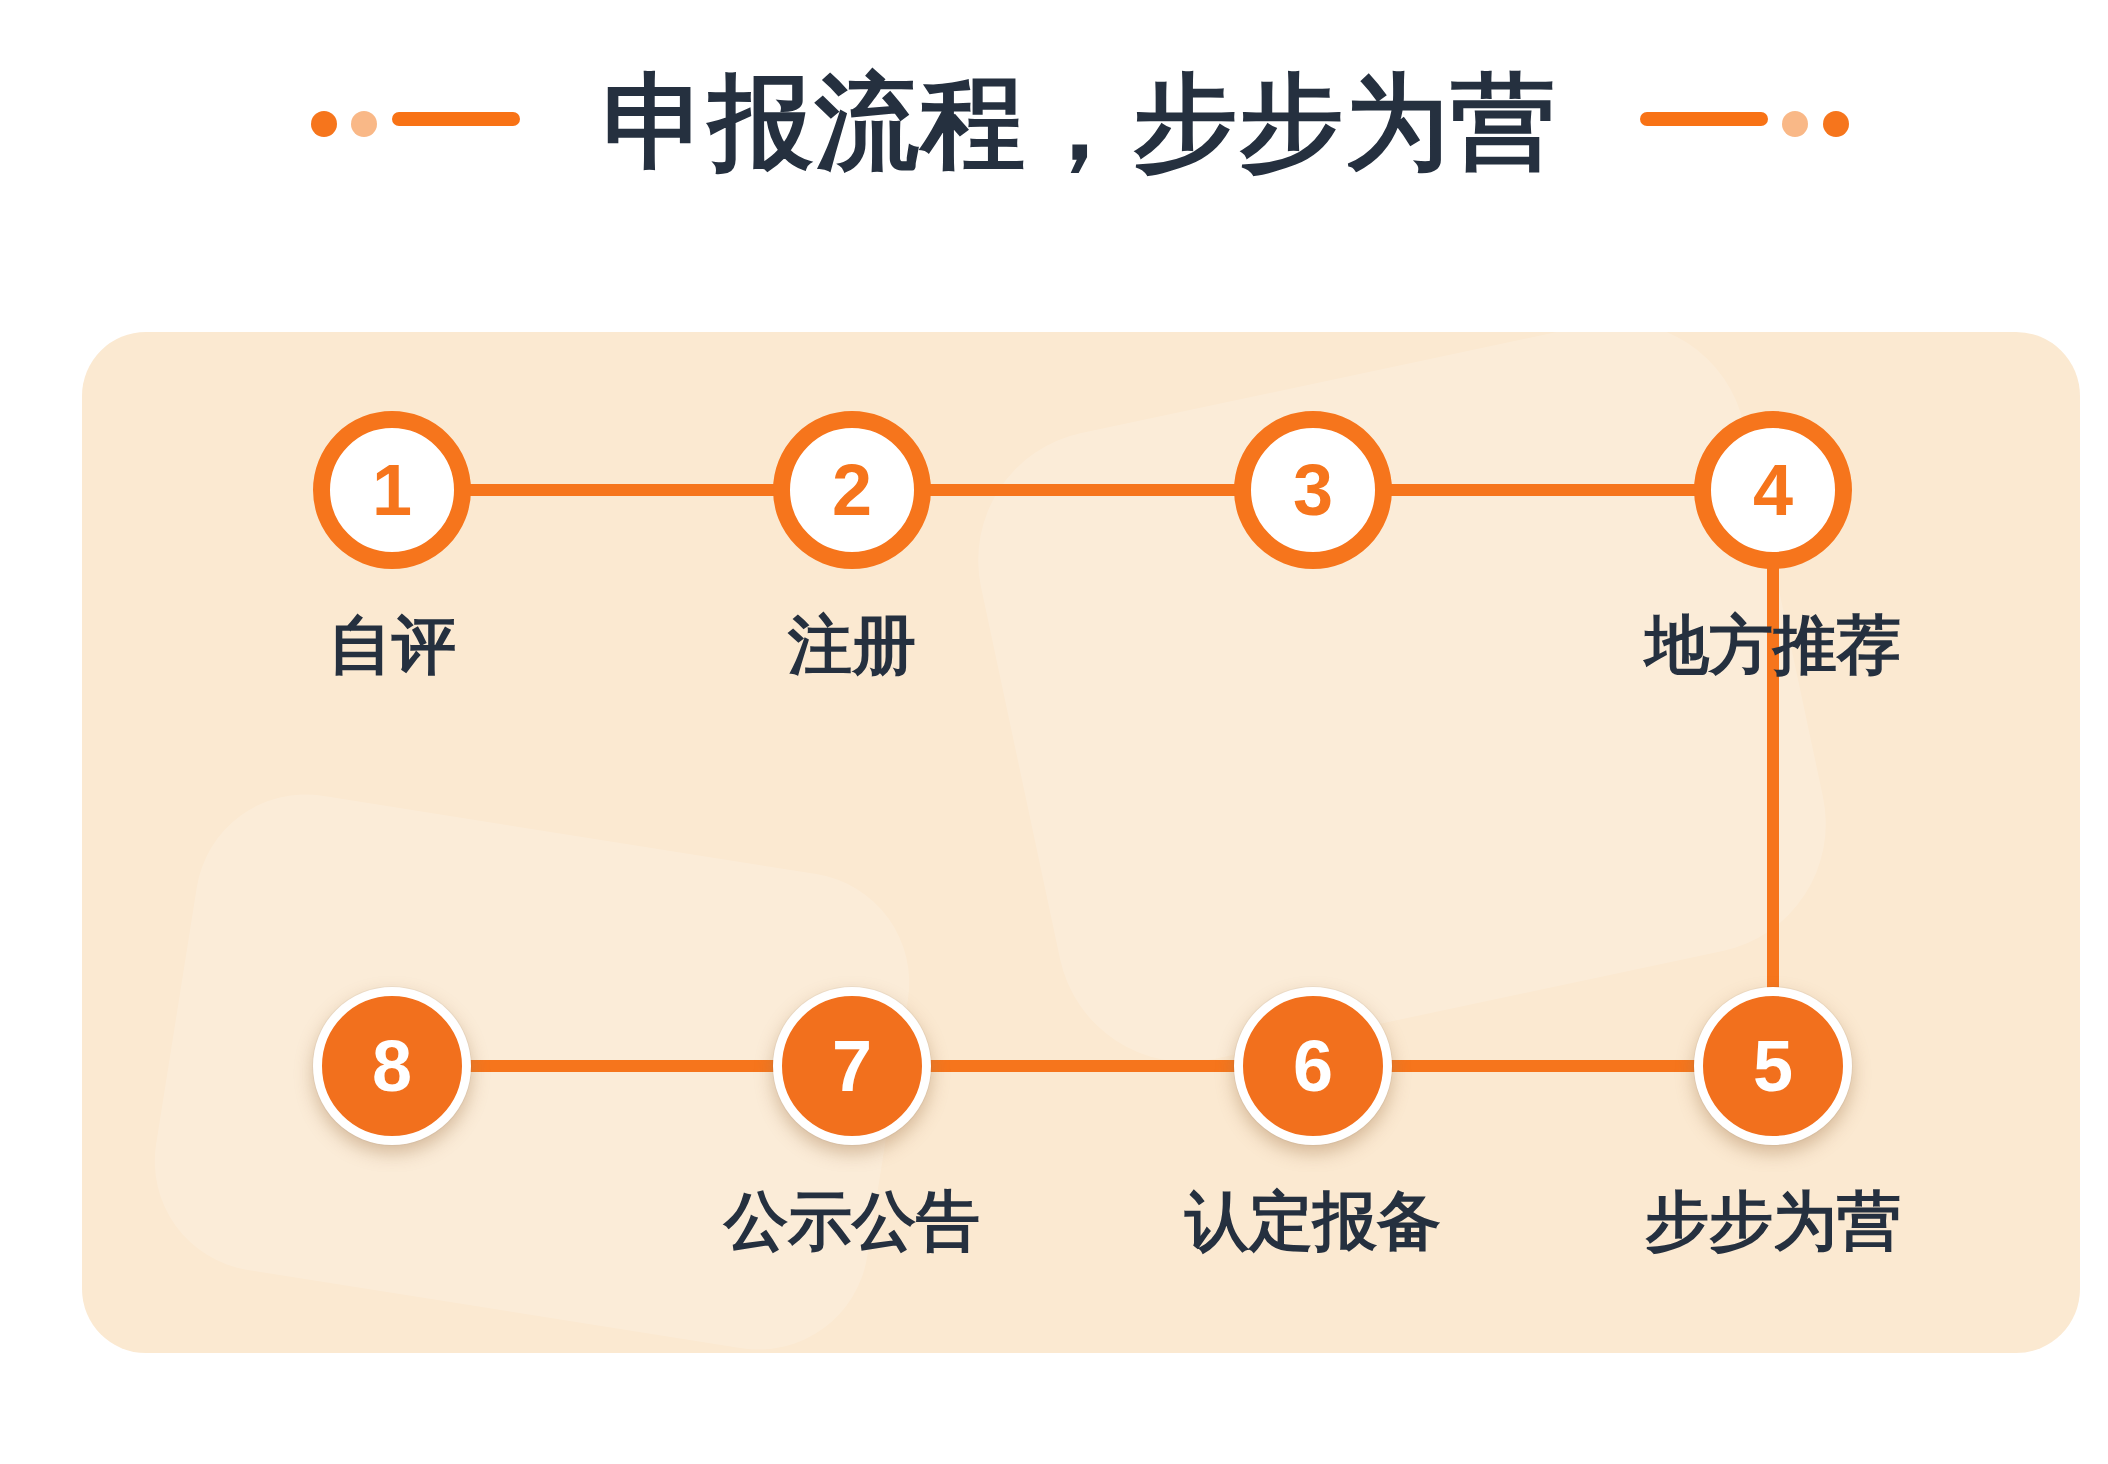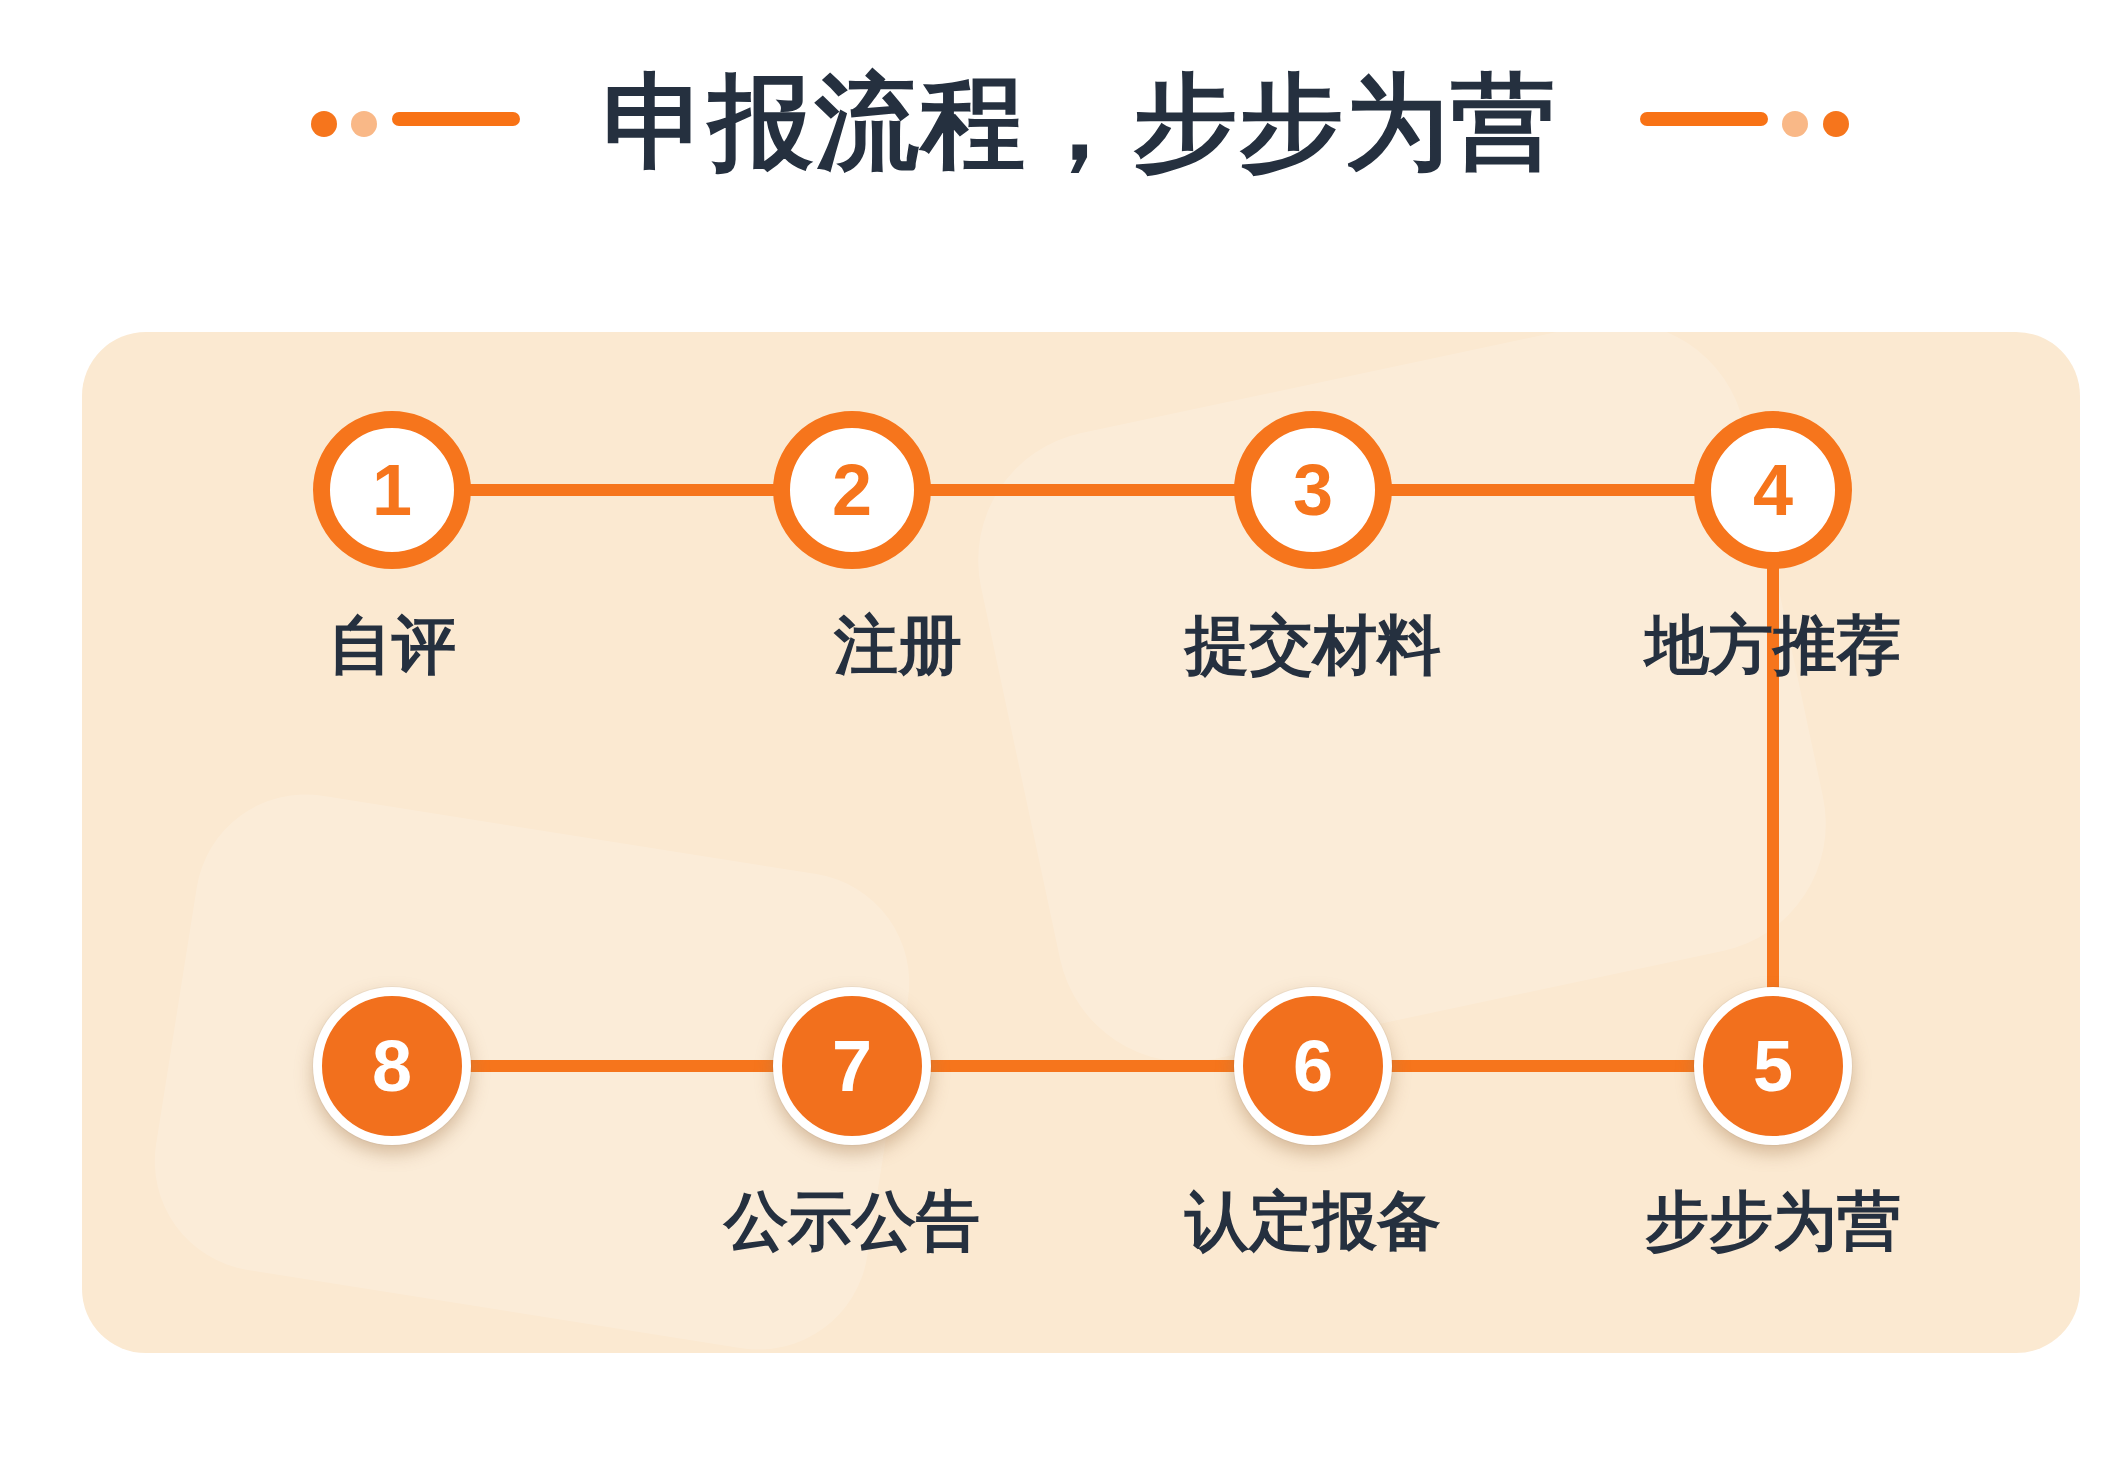--- a/index.html
+++ b/index.html
@@ -156,22 +156,21 @@
       <span class="num">2</span>
     </div>
     <div class="circle outline rowA col2">
       <span class="num">3</span>
     </div>
     <div class="circle outline rowA col3">
       <span class="num">4</span>
     </div>
 
     <div class="step-label labA col0" style="left:310px">自评</div>
-    <div class="step-label labA" style="left:816px">注册</div>
-    <div class="step-label labA" style="left:1231px">提交材料</div>
+    <div class="step-label labA" style="left:770px">注册</div>
     <div class="step-label labA" style="left:1691px">地方推荐</div>
 
     <div class="circle filled rowB col0">
       <span class="num">8</span>
     </div>
     <div class="circle filled rowB col1">
       <span class="num">7</span>
     </div>
     <div class="circle filled rowB col2">
       <span class="num">6</span>

